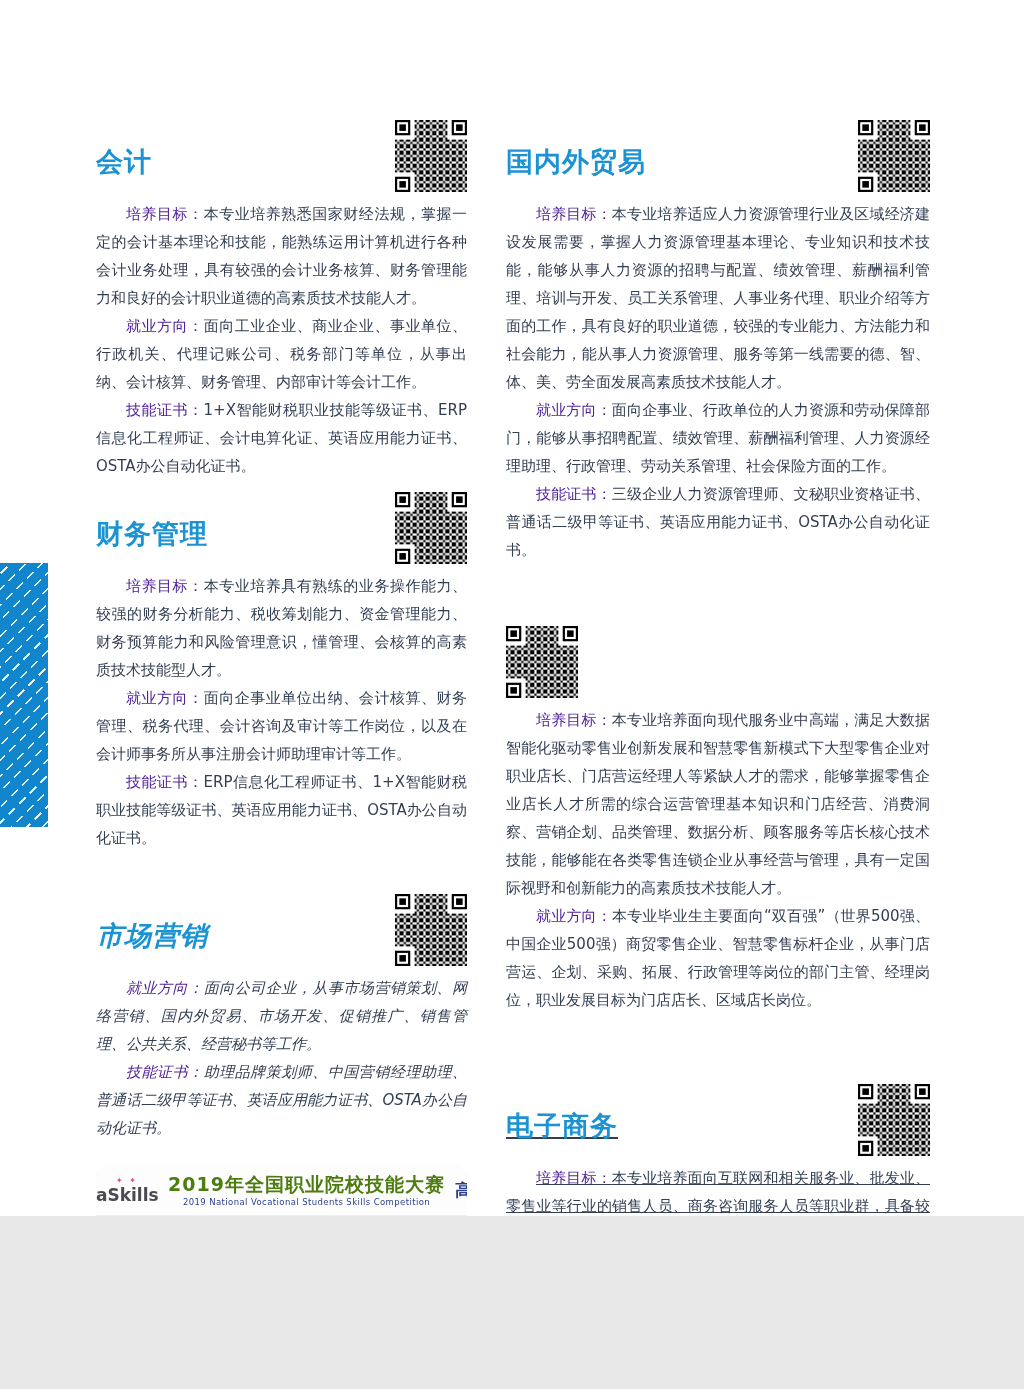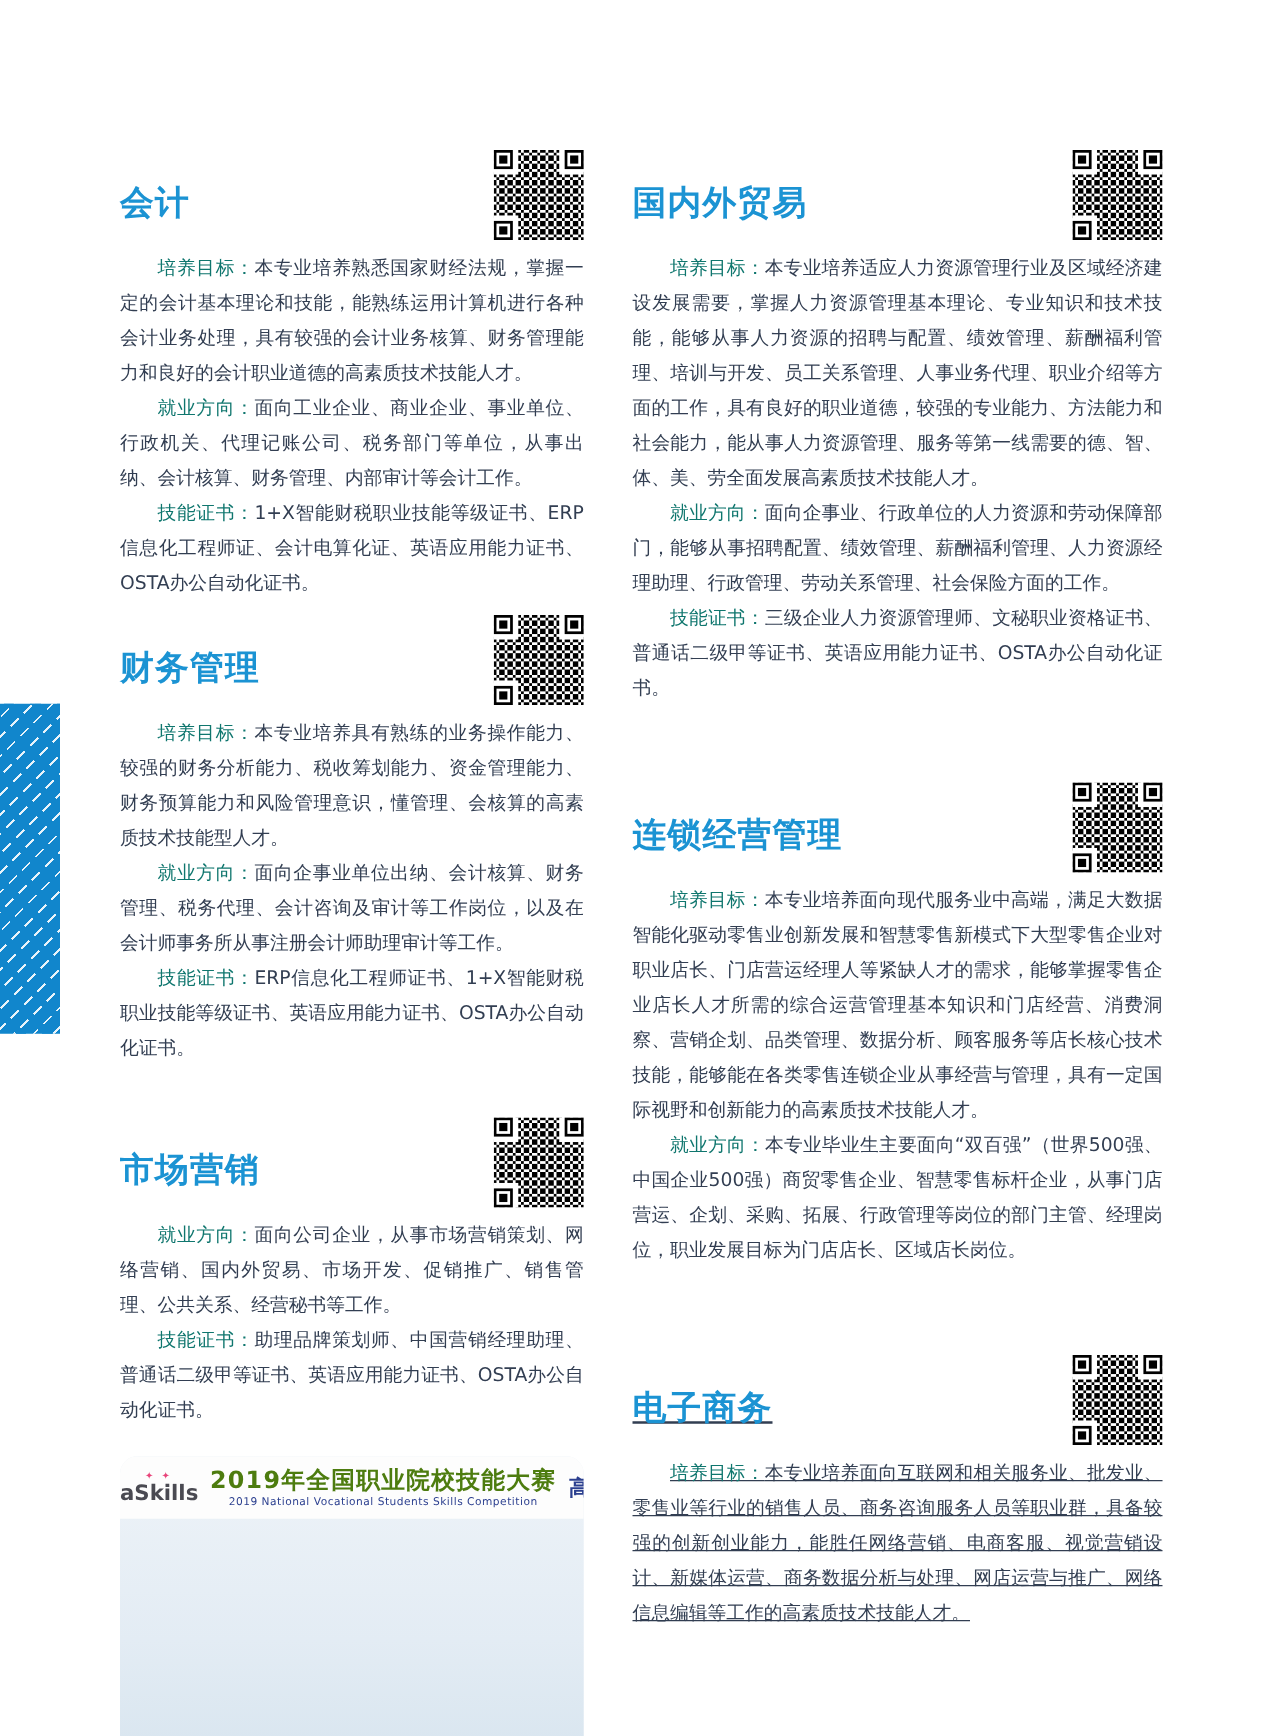--- a/index.html
+++ b/index.html
@@ -1,18 +1,18 @@
 <!DOCTYPE html>
 <html><head>
 <meta charset="utf-8">
 <style>
   * { margin:0; padding:0; box-sizing:border-box; }
   html,body { background:#e8e8e8; }
   .page {
-    position:relative; width:1024px; height:1389px; margin:0 auto;
+    position:relative; width:1024px; height:1216px; margin:0 auto;
     background:#ffffff; overflow:hidden;
     font-family:"DejaVu Sans","Liberation Sans",sans-serif;
     color:#323e52;
     padding-left:31px;
   }
   
   .stripe {
     position:absolute; left:0; top:563px; width:48px; height:264px;
     background-color:#1186cc;
     background-image:
@@ -21,24 +21,24 @@
   }
   .col { position:absolute; top:118px; }
   .col-left  { left:96px;  width:371px; }
   .col-right { left:506px; width:424px; }
 
   .sec-head { display:flex; justify-content:space-between; align-items:flex-end; height:74px; margin-bottom:8px; }
   .sec-title { font-size:27px; font-weight:700; color:#1b93d3; letter-spacing:1px; margin-bottom:12px; }
   .qr { width:72px; height:72px; flex:0 0 72px; }
 
   .para { font-size:15px; line-height:28px; text-align:justify; text-indent:2em; }
-  .lbl { color:#0f766e;margin-top:20px; }
+  .lbl { color:#4c1d95;margin-top:20px; }
 
   .m-top-10 { margin-top:10px; }
-  .m-top-40 { margin-top:40px; }
+  .m-top-40 { margin-top:40px;font-style:italic; }
   .m-top-60 { margin-top:60px; }
   .m-top-68 { margin-top:68px;text-decoration:underline; }
 
   
   .photo {
     position:relative; width:371px; height:245px; margin-top:23px;
     border-radius:14px; overflow:hidden;
     background:linear-gradient(180deg,#eef3f8 0%,#e3ecf4 60%,#d8e5ef 100%);
   }
   .banner { position:relative; display:flex; align-items:center; height:50px; background:#fdfdfd; }
@@ -148,21 +148,20 @@
             <use href="#qr-sym"></use>
           </svg>
       </div>
       <p class="para"><span class="lbl">培养目标：</span><span>本专业培养适应人力资源管理行业及区域经济建设发展需要，掌握人力资源管理基本理论、专业知识和技术技能，能够从事人力资源的招聘与配置、绩效管理、薪酬福利管理、培训与开发、员工关系管理、人事业务代理、职业介绍等方面的工作，具有良好的职业道德，较强的专业能力、方法能力和社会能力，能从事人力资源管理、服务等第一线需要的德、智、体、美、劳全面发展高素质技术技能人才。</span></p>
       <p class="para"><span class="lbl">就业方向：</span><span>面向企事业、行政单位的人力资源和劳动保障部门，能够从事招聘配置、绩效管理、薪酬福利管理、人力资源经理助理、行政管理、劳动关系管理、社会保险方面的工作。</span></p>
       <p class="para"><span class="lbl">技能证书：</span><span>三级企业人力资源管理师、文秘职业资格证书、普通话二级甲等证书、英语应用能力证书、OSTA办公自动化证书。</span></p>
     </section>
 
     <section class="m-top-60">
       <div class="sec-head">
-        <h2 class="sec-title">连锁经营管理</h2>
         <svg class="qr" viewBox="0 0 33 33">
             <use href="#qr-sym"></use>
           </svg>
       </div>
       <p class="para"><span class="lbl">培养目标：</span><span>本专业培养面向现代服务业中高端，满足大数据智能化驱动零售业创新发展和智慧零售新模式下大型零售企业对职业店长、门店营运经理人等紧缺人才的需求，能够掌握零售企业店长人才所需的综合运营管理基本知识和门店经营、消费洞察、营销企划、品类管理、数据分析、顾客服务等店长核心技术技能，能够能在各类零售连锁企业从事经营与管理，具有一定国际视野和创新能力的高素质技术技能人才。</span></p>
       <p class="para"><span class="lbl">就业方向：</span><span>本专业毕业生主要面向“双百强”（世界500强、中国企业500强）商贸零售企业、智慧零售标杆企业，从事门店营运、企划、采购、拓展、行政管理等岗位的部门主管、经理岗位，职业发展目标为门店店长、区域店长岗位。</span></p>
     </section>
 
     <section class="m-top-68">
       <div class="sec-head">

